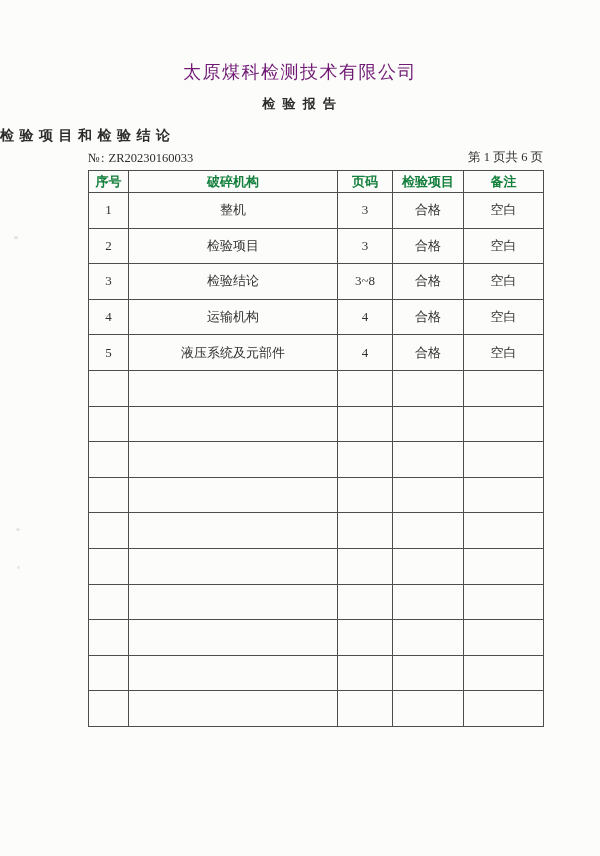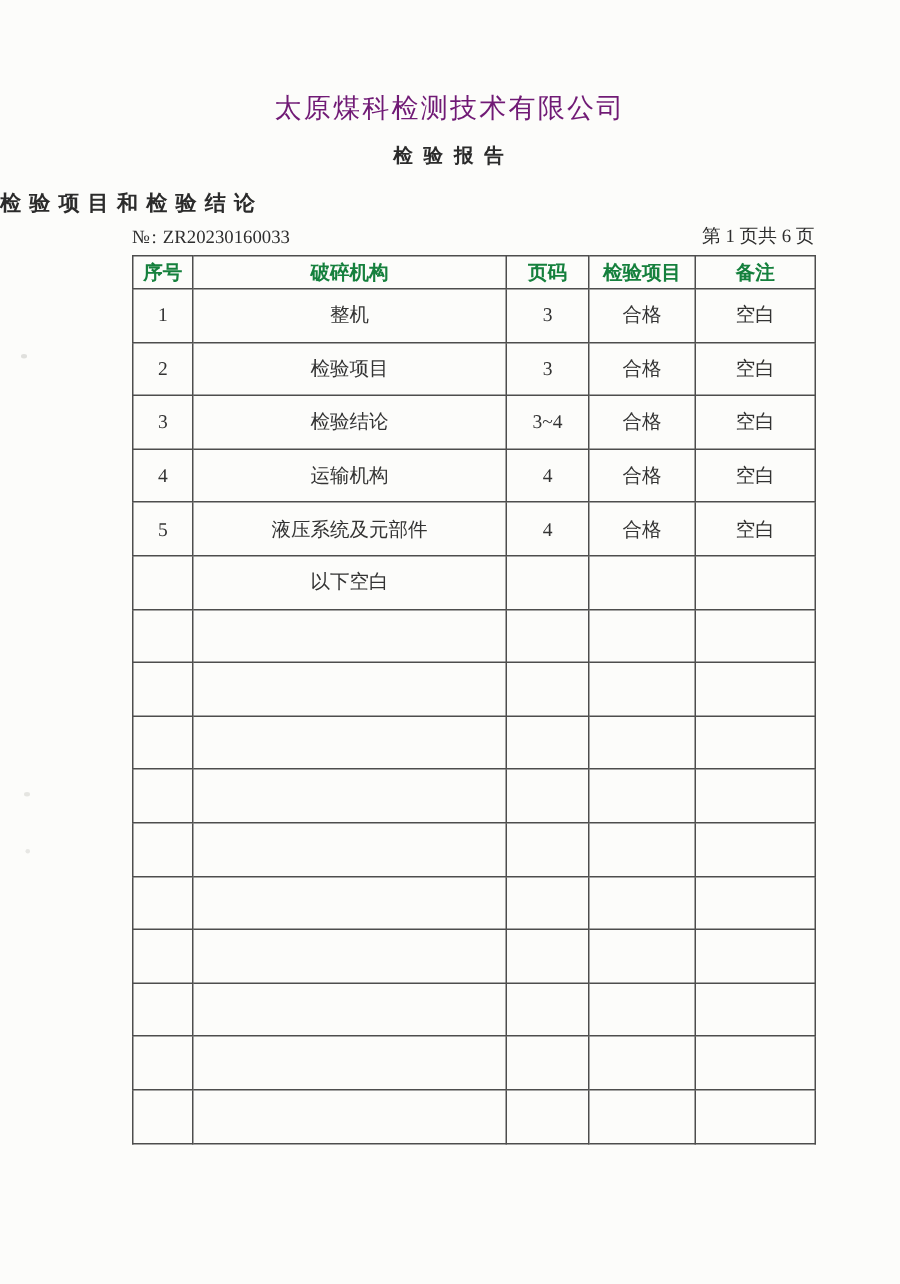--- a/index.html
+++ b/index.html
@@ -111,47 +111,40 @@
       <tr>
         <td>2</td>
         <td>检验项目</td>
         <td>3</td>
         <td>合格</td>
         <td>空白</td>
       </tr>
       <tr>
         <td>3</td>
         <td>检验结论</td>
-        <td>3~4</td>
+        <td>3~8</td>
         <td>合格</td>
         <td>空白</td>
       </tr>
       <tr>
         <td>4</td>
         <td>运输机构</td>
         <td>4</td>
         <td>合格</td>
         <td>空白</td>
       </tr>
       <tr>
         <td>5</td>
         <td>液压系统及元部件</td>
         <td>4</td>
         <td>合格</td>
         <td>空白</td>
       </tr>
       <tr>
         <td></td>
-        <td>以下空白</td>
-        <td></td>
-        <td></td>
-        <td></td>
-      </tr>
-      <tr>
-        <td></td>
         <td></td>
         <td></td>
         <td></td>
         <td></td>
       </tr>
       <tr>
         <td></td>
         <td></td>
         <td></td>
         <td></td>

